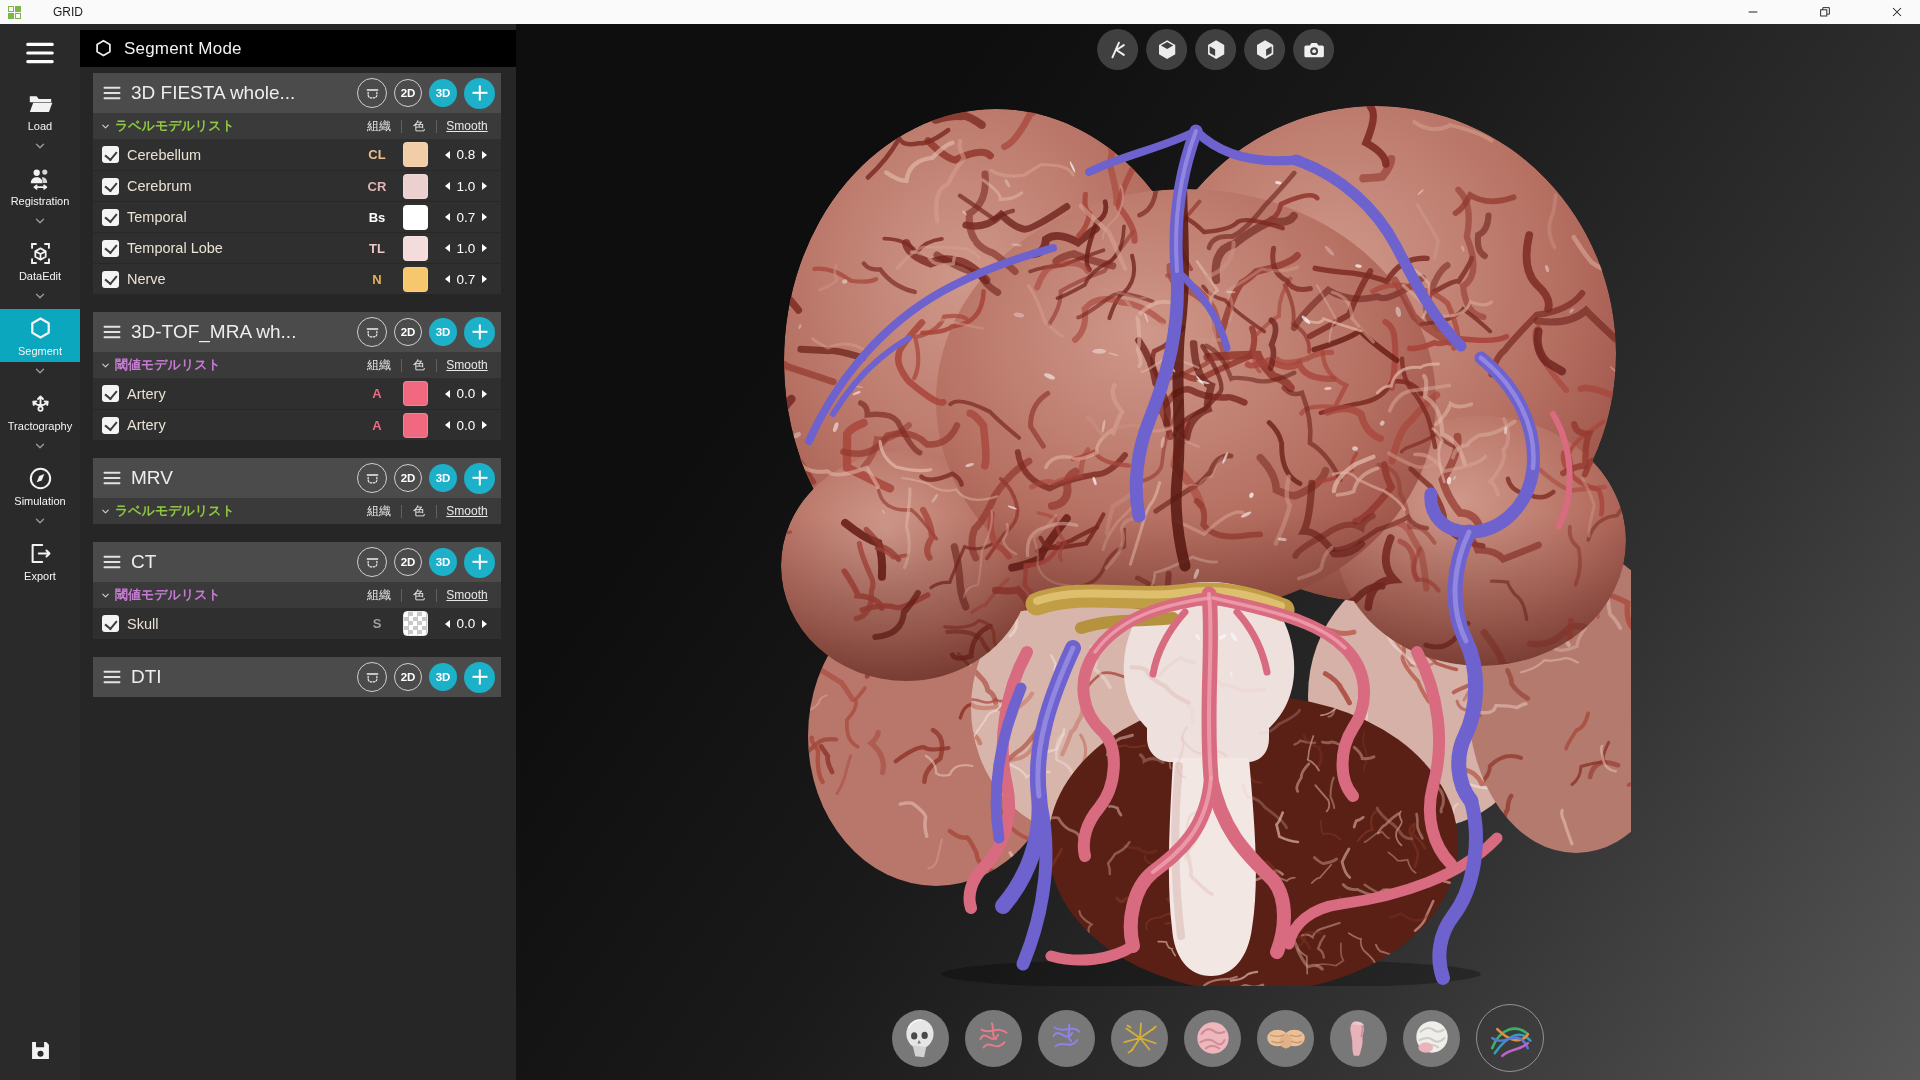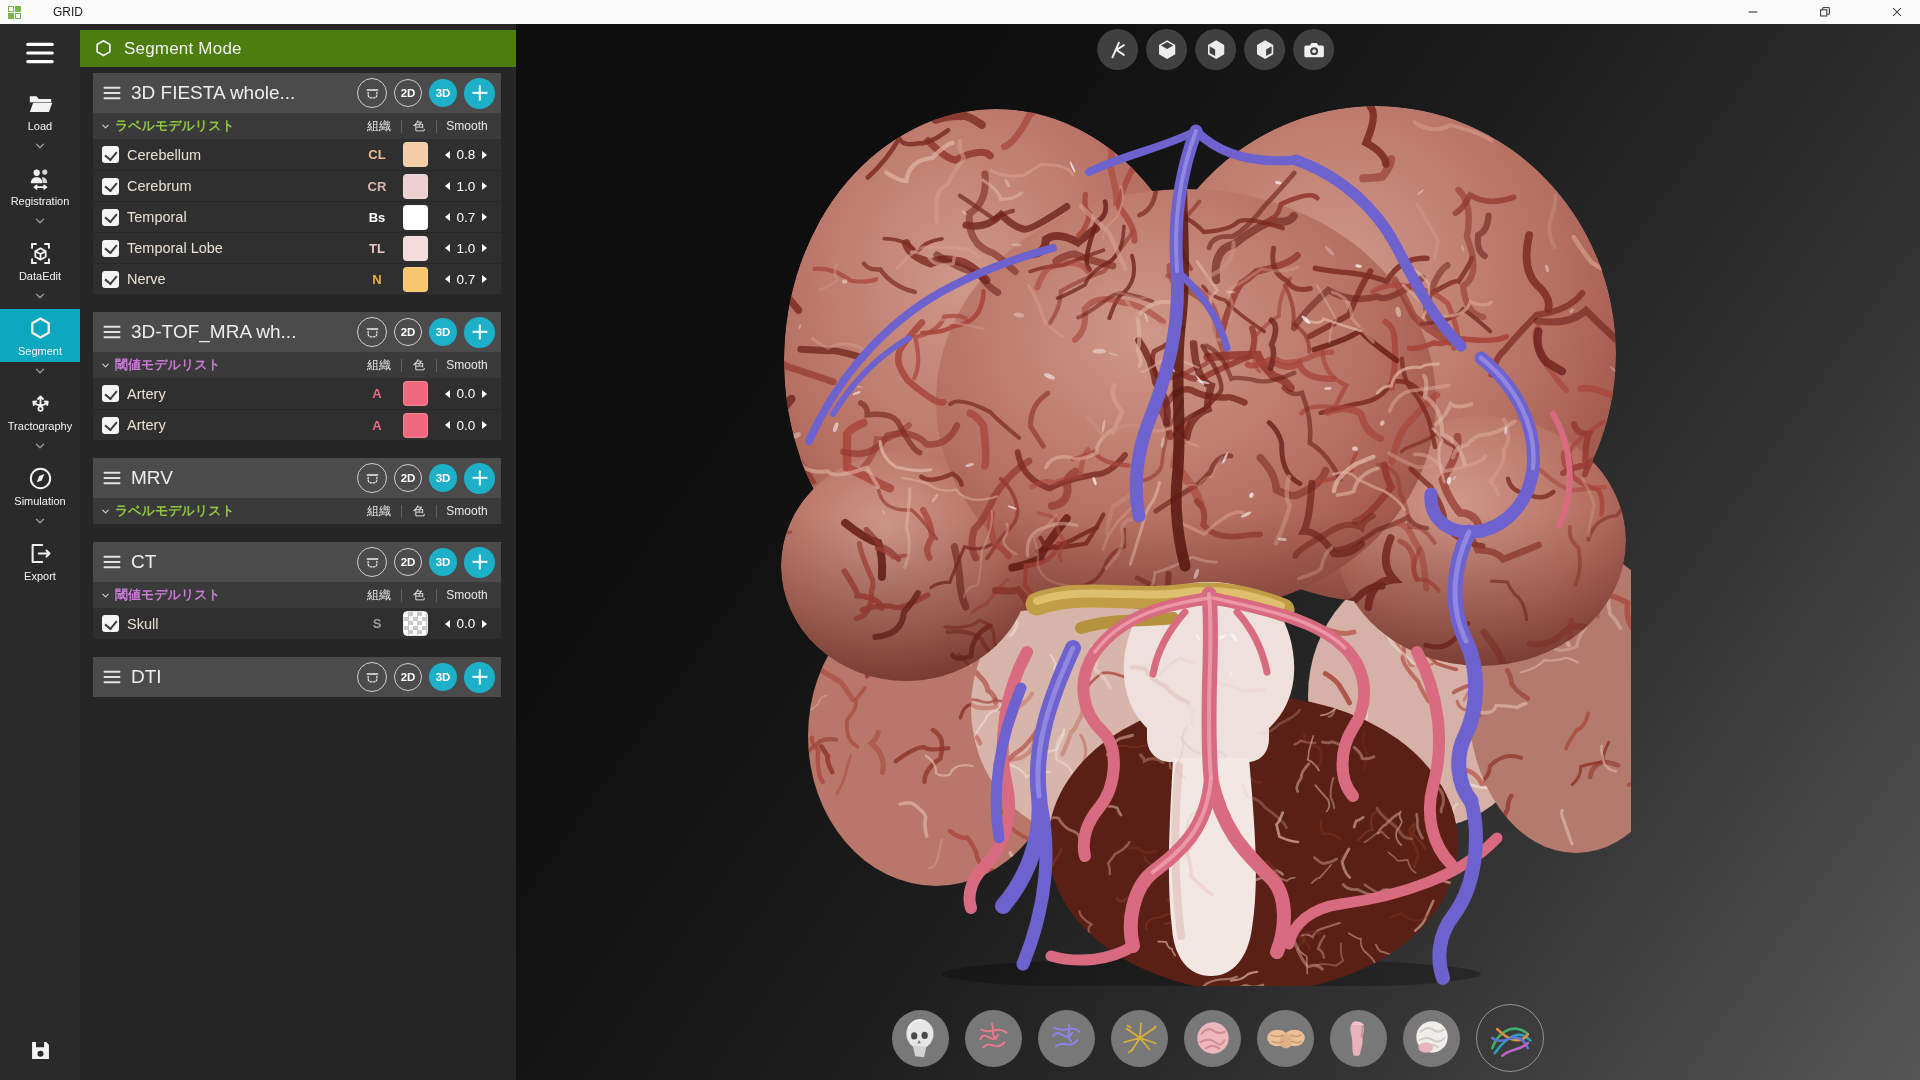--- a/index.html
+++ b/index.html
@@ -29,21 +29,21 @@
   .nav-item .nv-label { font-size:11px; color:#f5f5f5; margin-top:3px; white-space:nowrap; }
   .nav-item.active { background:#0ba7bf; }
   .nav-chev { padding:2px 0; }
   .nav-chev svg { width:14px; height:14px; color:#9a9a9a; }
   .nav-fill { flex:1; }
   .nav-save { margin:0 0 12px 0; cursor:pointer; }
   .nav-save svg { width:27px; height:27px; color:#f2f2f2; }
 
   
   .panel { width:436px; background:#262626; display:flex; flex-direction:column; flex:0 0 auto; }
-  .mode-bar { height:37px; margin-top:6px; background:#4d7c0f; display:flex; align-items:center; padding-left:13px; }
+  .mode-bar { height:37px; margin-top:6px; background:#000000; display:flex; align-items:center; padding-left:13px; }
   .mode-bar svg { width:21px; height:21px; color:#ececec; }
   .mode-title { color:#f1f1f1; font-size:17px; margin-left:10px; letter-spacing:.2px; }
   .groups { padding:6px 15px 0 13px; overflow:hidden; }
   .group { margin-bottom:18px; }
   .g-head { height:40px; background:#4b4b4b; display:flex; align-items:center; padding:0 6px 0 10px; }
   .g-head .g-burger { width:18px; height:14px; color:#e2e2e2; flex:0 0 auto; cursor:grab; }
   .g-title { flex:1; color:#ededed; font-size:19px; margin-left:10px; white-space:nowrap; overflow:hidden; text-overflow:ellipsis; }
   .g-btns { display:flex; align-items:center; gap:7px; margin-left:6px; }
   .btn-slice { width:30px; height:30px; border-radius:50%; border:1.5px solid #cfcfcf; display:flex; align-items:center; justify-content:center; cursor:pointer; }
   .btn-slice svg { width:19px; height:19px; color:#efefef; }
@@ -52,21 +52,21 @@
   .btn-3d { width:28px; height:28px; border-radius:50%; background:#1db0c9; color:#fff; font-size:11.5px; font-weight:700;
     display:flex; align-items:center; justify-content:center; cursor:pointer; }
   .btn-add { width:31px; height:31px; border-radius:50%; background:#1db0c9; position:relative; cursor:pointer; }
   .btn-add::before,.btn-add::after { content:""; position:absolute; background:#fff; left:50%; top:50%; }
   .btn-add::before { width:15px; height:2.4px; transform:translate(-50%,-50%); }
   .btn-add::after { width:2.4px; height:15px; transform:translate(-50%,-50%); }
   .g-sub { height:26px; background:#3a3a3a; display:flex; align-items:center; padding:0 4px 0 7px; }
   .g-sub .sub-chev { width:11px; height:11px; color:#cfcfcf; flex:0 0 auto; }
   .list-label { font-size:13px; font-weight:600; margin-left:4px; flex:1; white-space:nowrap; overflow:hidden; }
   .colhead { font-size:12px; color:#e8e8e8; text-align:center; white-space:nowrap; }
-  .h-tissue { width:44px; } .h-color { width:34px; } .h-smooth { width:60px; }
+  .h-tissue { width:44px; } .h-color { width:34px; } .h-smooth { width:60px;text-decoration:underline; }
   .colsep { width:1px; height:13px; background:#616161; }
   .g-row { height:31px; background:#2f2f2f; display:flex; align-items:center; padding:0 4px 0 9px; border-top:1px solid #282828; }
   .g-row:first-of-type { border-top:none; }
   .chk { width:17px; height:17px; background:#f4f4f4; border-radius:3px; position:relative; cursor:pointer; flex:0 0 auto; }
   .chk::after { content:""; position:absolute; left:4.5px; top:2.5px; width:6px; height:9px;
     border:solid #3c3c3c; border-width:0 2.2px 2.2px 0; transform:rotate(40deg); }
   .r-name { flex:1; color:#eae2d4; font-size:14.5px; margin-left:8px; white-space:nowrap; overflow:hidden; }
   .r-code { width:40px; text-align:center; font-size:13px; font-weight:700; }
   .r-swatch { width:25px; height:25px; border-radius:4px; margin:0 7px 0 6px; border:1px solid rgba(255,255,255,.18); cursor:pointer; flex:0 0 auto; }
   .r-swatch.checker { background:repeating-conic-gradient(#c9c9c9 0% 25%, #ffffff 0% 50%) 0 0 / 9px 9px; border:1px solid #e8e8e8; }

